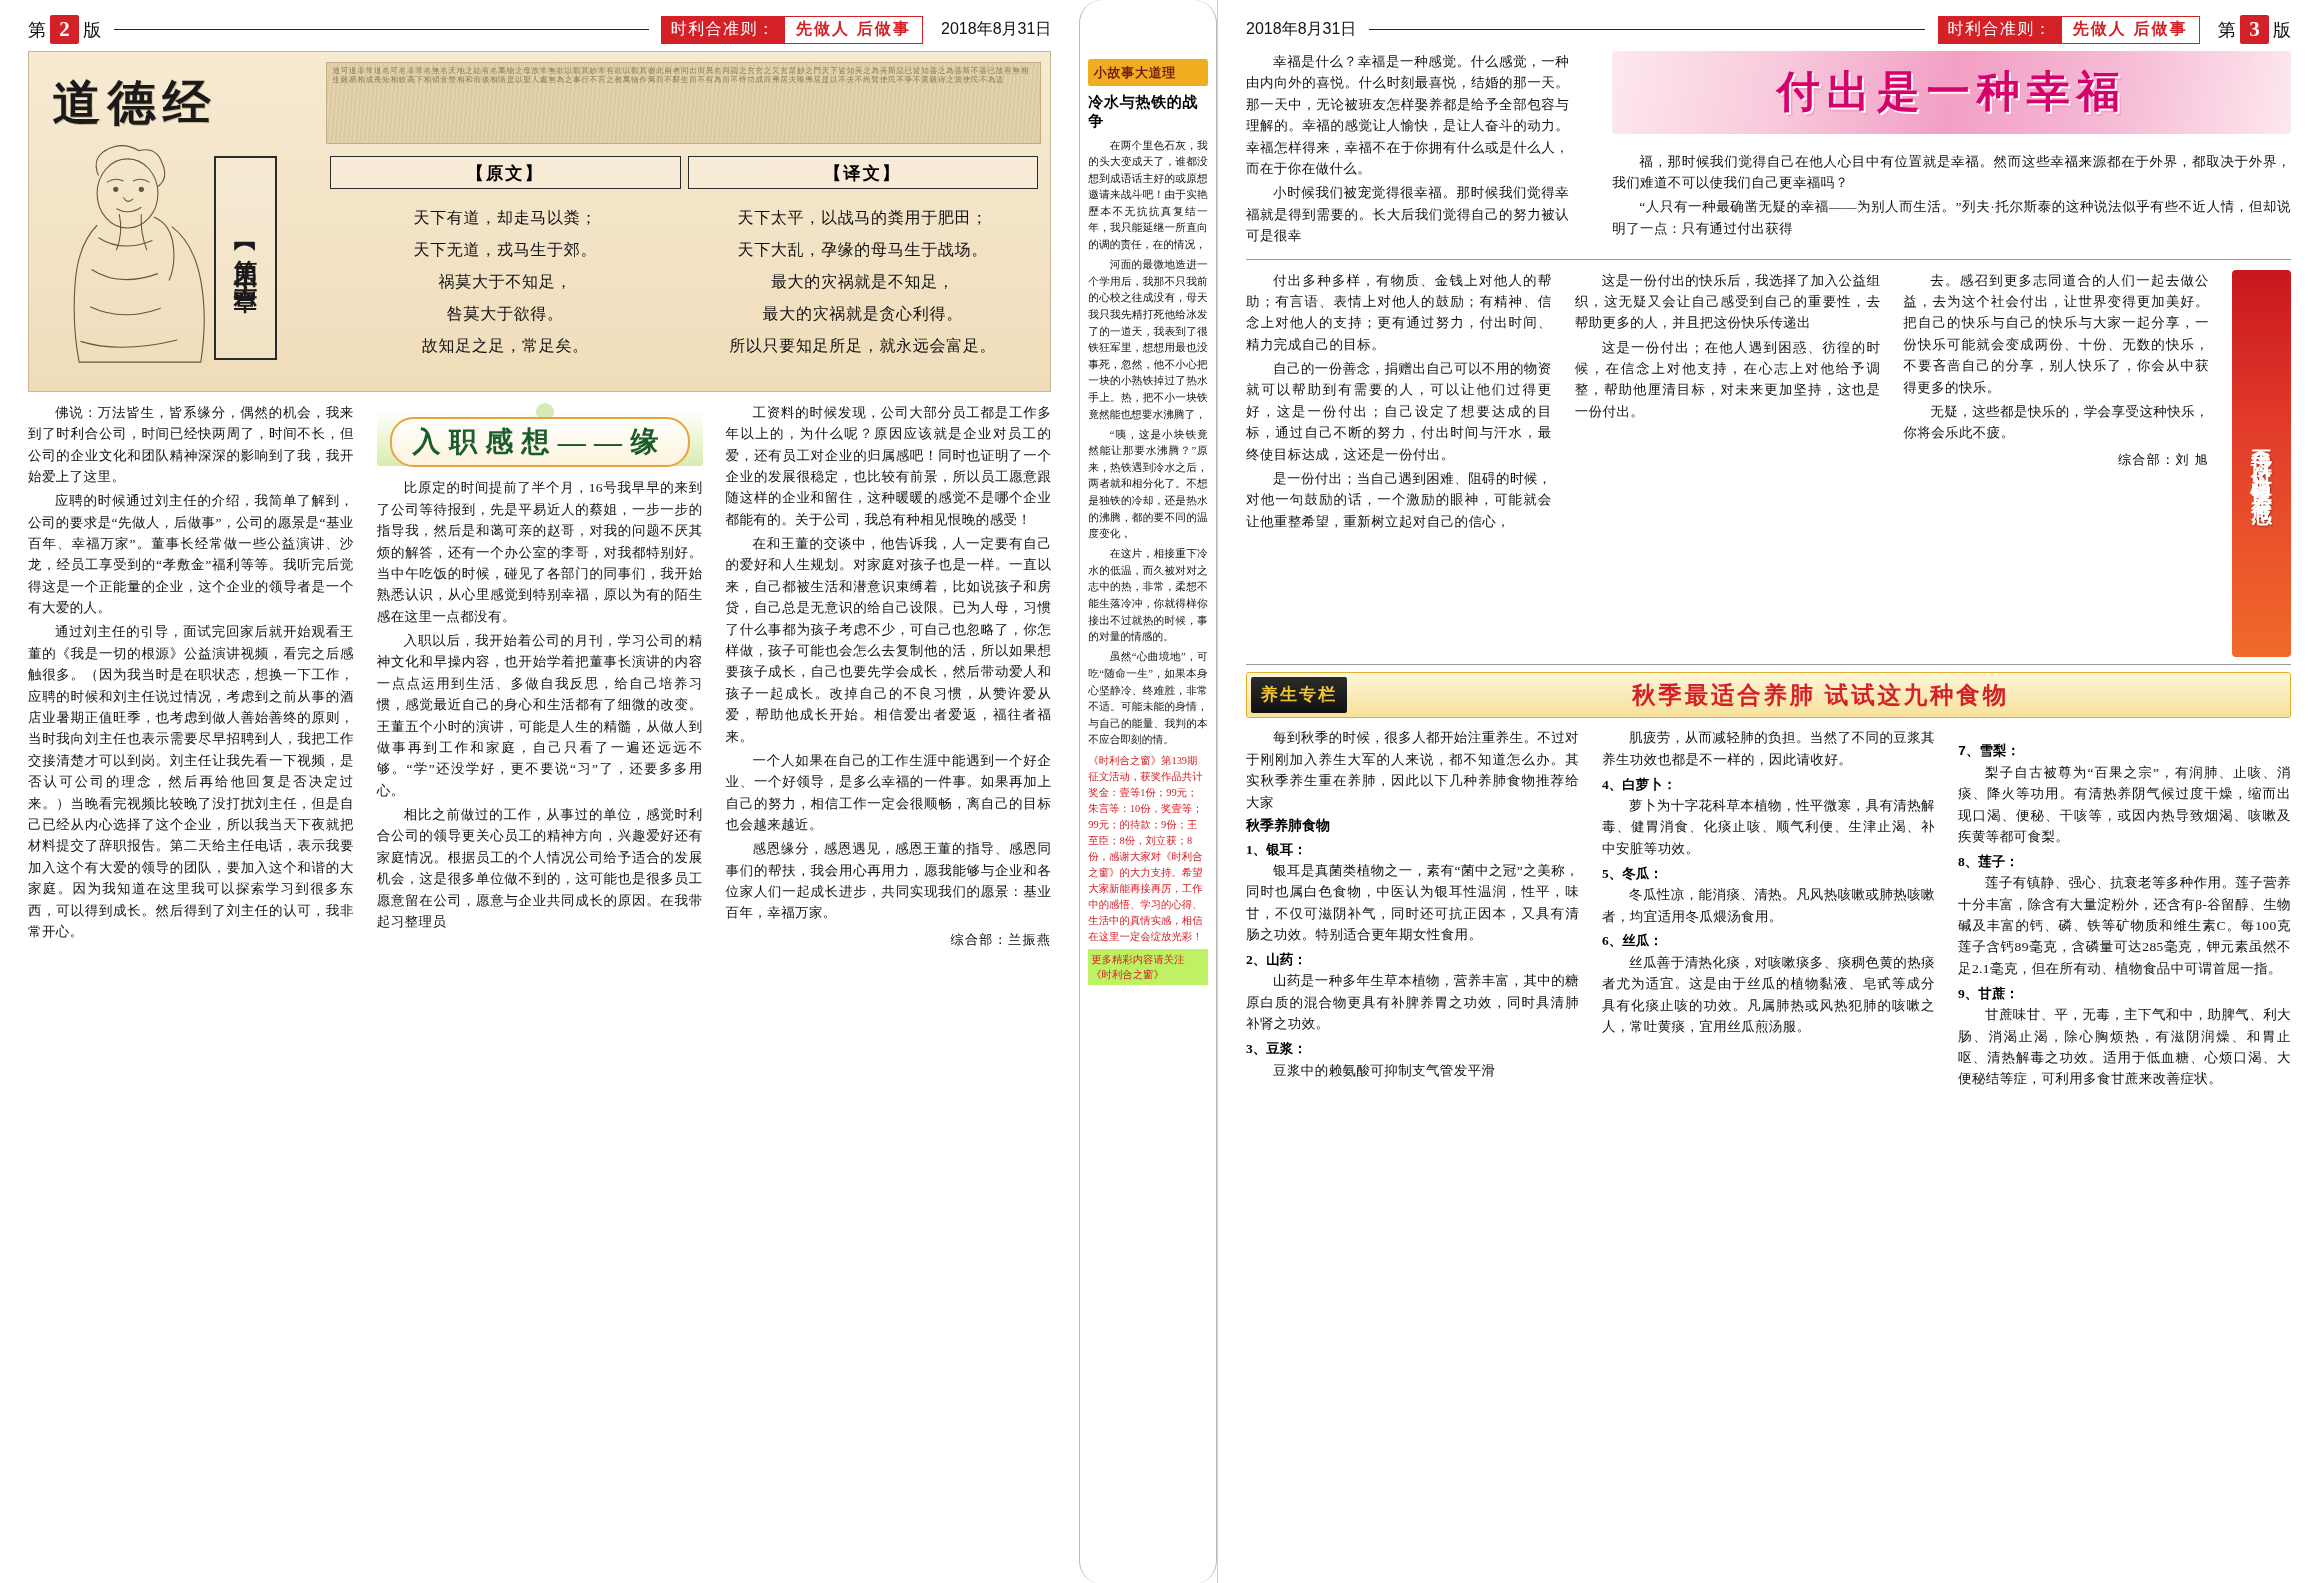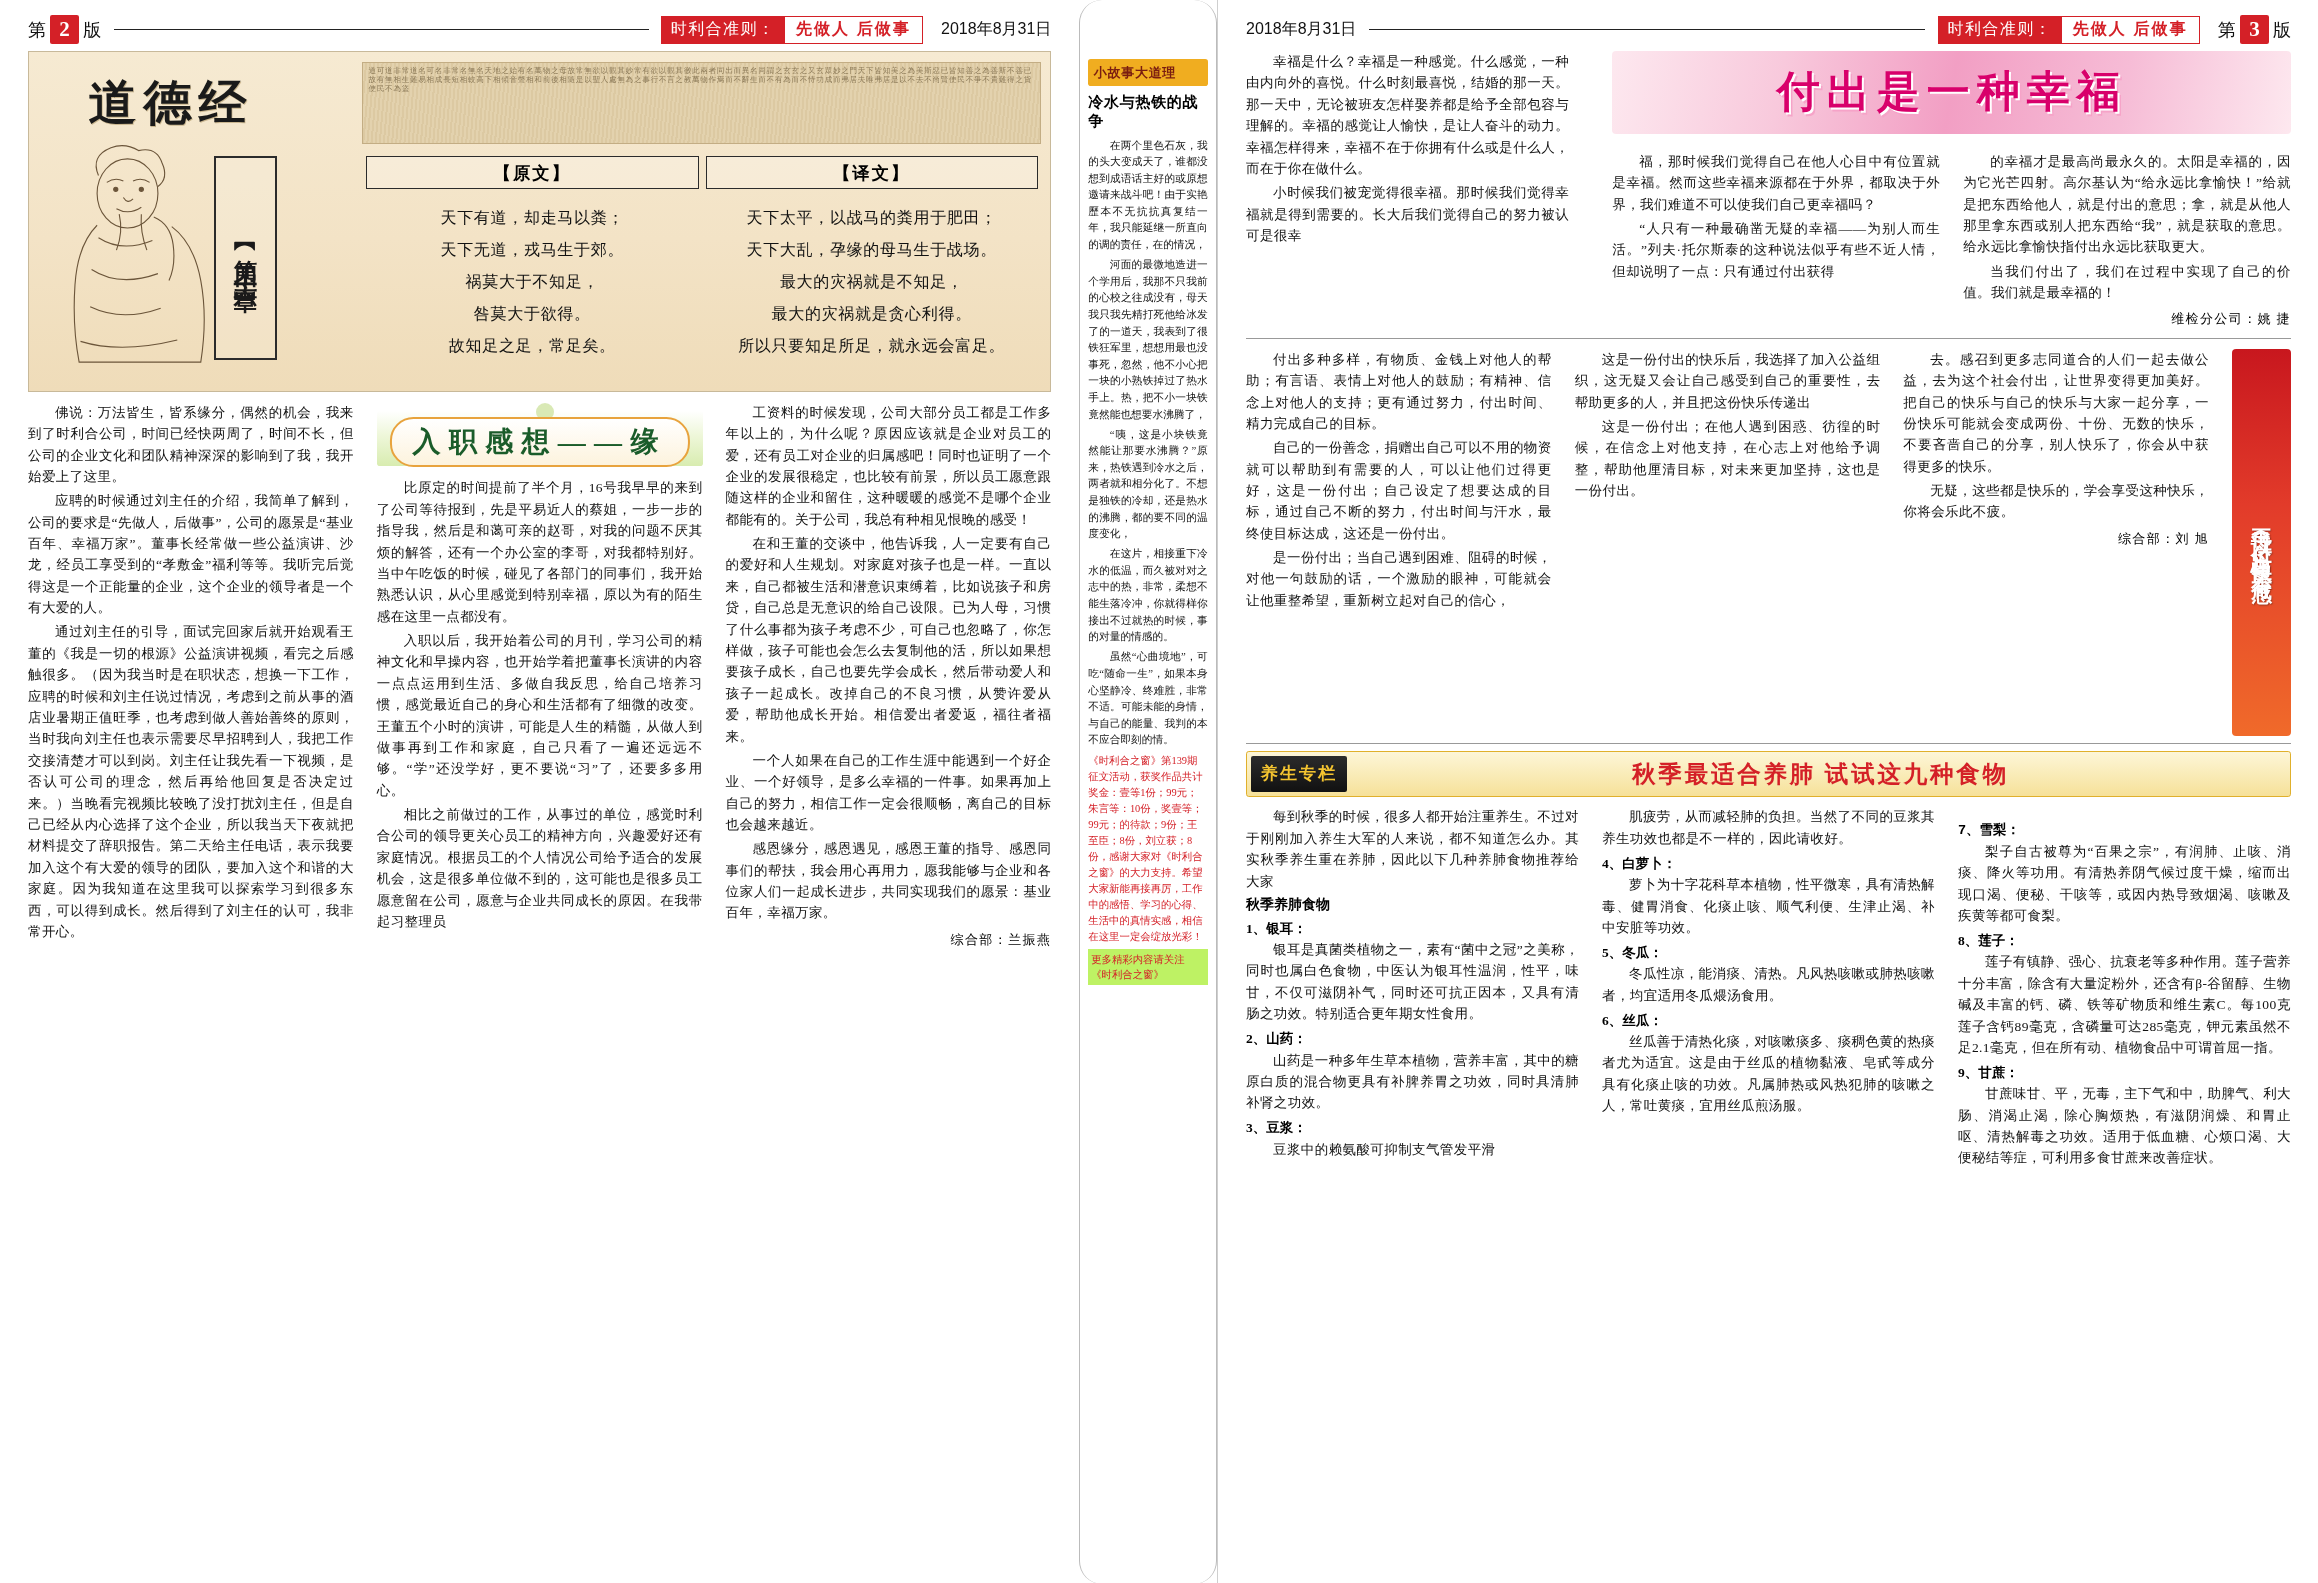--- a/index.html
+++ b/index.html
@@ -14,21 +14,21 @@
   .mh-pageno{display:flex;align-items:baseline;font-family:"Liberation Sans",sans-serif;font-size:18px;color:#111;white-space:nowrap;}
   .mh-num{display:inline-block;width:29px;height:29px;line-height:29px;text-align:center;background:#d42027;color:#fff;font-size:21px;font-weight:bold;border-radius:2.1px;margin:0 4.1px;font-family:"Liberation Serif",serif;}
   .mh-rule{flex:1;height:1.4px;background:#222;margin:0 12.4px;}
   .mh-slogan{display:flex;align-items:stretch;height:28px;}
   .mh-slogan .lbl{background:#d42027;color:#fff;font-size:16px;font-family:"Liberation Sans",sans-serif;padding:0 9.7px;display:flex;align-items:center;letter-spacing:1.4px;}
   .mh-slogan .val{background:#fff;color:#d42027;font-size:16px;font-weight:bold;font-family:"Liberation Sans",sans-serif;padding:12px 11px;display:flex;align-items:center;letter-spacing:2.1px;border:1.4px solid #d42027;border-left:none;}
   .mh-date{font-size:16px;font-family:"Liberation Sans",sans-serif;color:#111;margin-left:18px;white-space:nowrap;}
 
   
   .ddj{margin:7px 28px 0 28px;height:339px;border:0.7px solid #c8b99a;background:linear-gradient(180deg,#f6ead2 0%,#f3e3c6 55%,#efdcb9 100%);position:relative;overflow:hidden;display:flex;}
-  .ddj-left{width:297px;position:relative;padding-left:36px;}
+  .ddj-left{width:297px;position:relative;}
   .ddj-title{font-size:48px;font-weight:bold;letter-spacing:7px;color:#1a1a1a;padding:19.4px 0 0 23.5px;font-family:"Liberation Serif",serif;text-shadow:0.7px 0.7px 0 #cbb790;}
   .ddj-sage{position:absolute;left:21px;top:82px;width:173px;height:235px;}
   .ddj-chapter{position:absolute;left:185px;top:104px;width:59px;height:200px;border:2.1px solid #2b2b2b;display:flex;align-items:center;justify-content:center;background:rgba(255,255,255,0.15);}
   .ddj-chapter span{writing-mode:vertical-rl;font-size:23.5px;letter-spacing:7px;font-weight:bold;color:#1a1a1a;}
   .ddj-right{flex:1;position:relative;padding-top:7px;}
   .ddj-scroll{height:80px;margin:2.8px 9.7px 0 0;background:repeating-linear-gradient(95deg,#e3d2ae,#e3d2ae 2.1px,#dcc9a2 2.1px,#dcc9a2 4.1px);border:0.7px solid #c3ad84;position:relative;overflow:hidden;}
   .ddj-scroll .fakechars{font-size:7.6px;line-height:9px;color:#6e5c3c;padding:2.8px 5.5px;letter-spacing:0.7px;word-break:break-all;opacity:.75;}
   .ddj-cols{display:flex;margin:12.4px 12.4px 0 4.1px;gap:7px;}
   .ddj-col{flex:1;}
   .ddj-hd{border:1.4px solid #2b2b2b;text-align:center;font-size:17.3px;font-weight:bold;padding:3.5px 0;margin-bottom:12.4px;background:rgba(255,255,255,.25);letter-spacing:2.1px;}
@@ -226,27 +226,20 @@
           <div class="fc-band"></div>
           <div class="fc-title">付出是一种幸福</div>
         </div>
         <div class="cols" style="padding:0;margin-top:9.7px;">
           <div class="col">
             <div class="ptext">
               <p>福，那时候我们觉得自己在他人心目中有位置就是幸福。然而这些幸福来源都在于外界，都取决于外界，我们难道不可以使我们自己更幸福吗？</p>
               <p>“人只有一种最确凿无疑的幸福——为别人而生活。”列夫·托尔斯泰的这种说法似乎有些不近人情，但却说明了一点：只有通过付出获得</p>
             </div>
           </div>
-          <div class="col">
-            <div class="ptext">
-              <p>的幸福才是最高尚最永久的。太阳是幸福的，因为它光芒四射。高尔基认为“给永远比拿愉快！”给就是把东西给他人，就是付出的意思；拿，就是从他人那里拿东西或别人把东西给“我”，就是获取的意思。给永远比拿愉快指付出永远比获取更大。</p>
-              <p>当我们付出了，我们在过程中实现了自己的价值。我们就是最幸福的！</p>
-            </div>
-            <div class="byline">维检分公司：姚  捷</div>
-          </div>
         </div>
       </div>
     </div>
 
     <hr class="thin" style="margin:9.7px 28px;">
 
     <div class="cols" style="height:387px;">
       <div class="col">
         <div class="ptext">
           <p>付出多种多样，有物质、金钱上对他人的帮助；有言语、表情上对他人的鼓励；有精神、信念上对他人的支持；更有通过努力，付出时间、精力完成自己的目标。</p>

